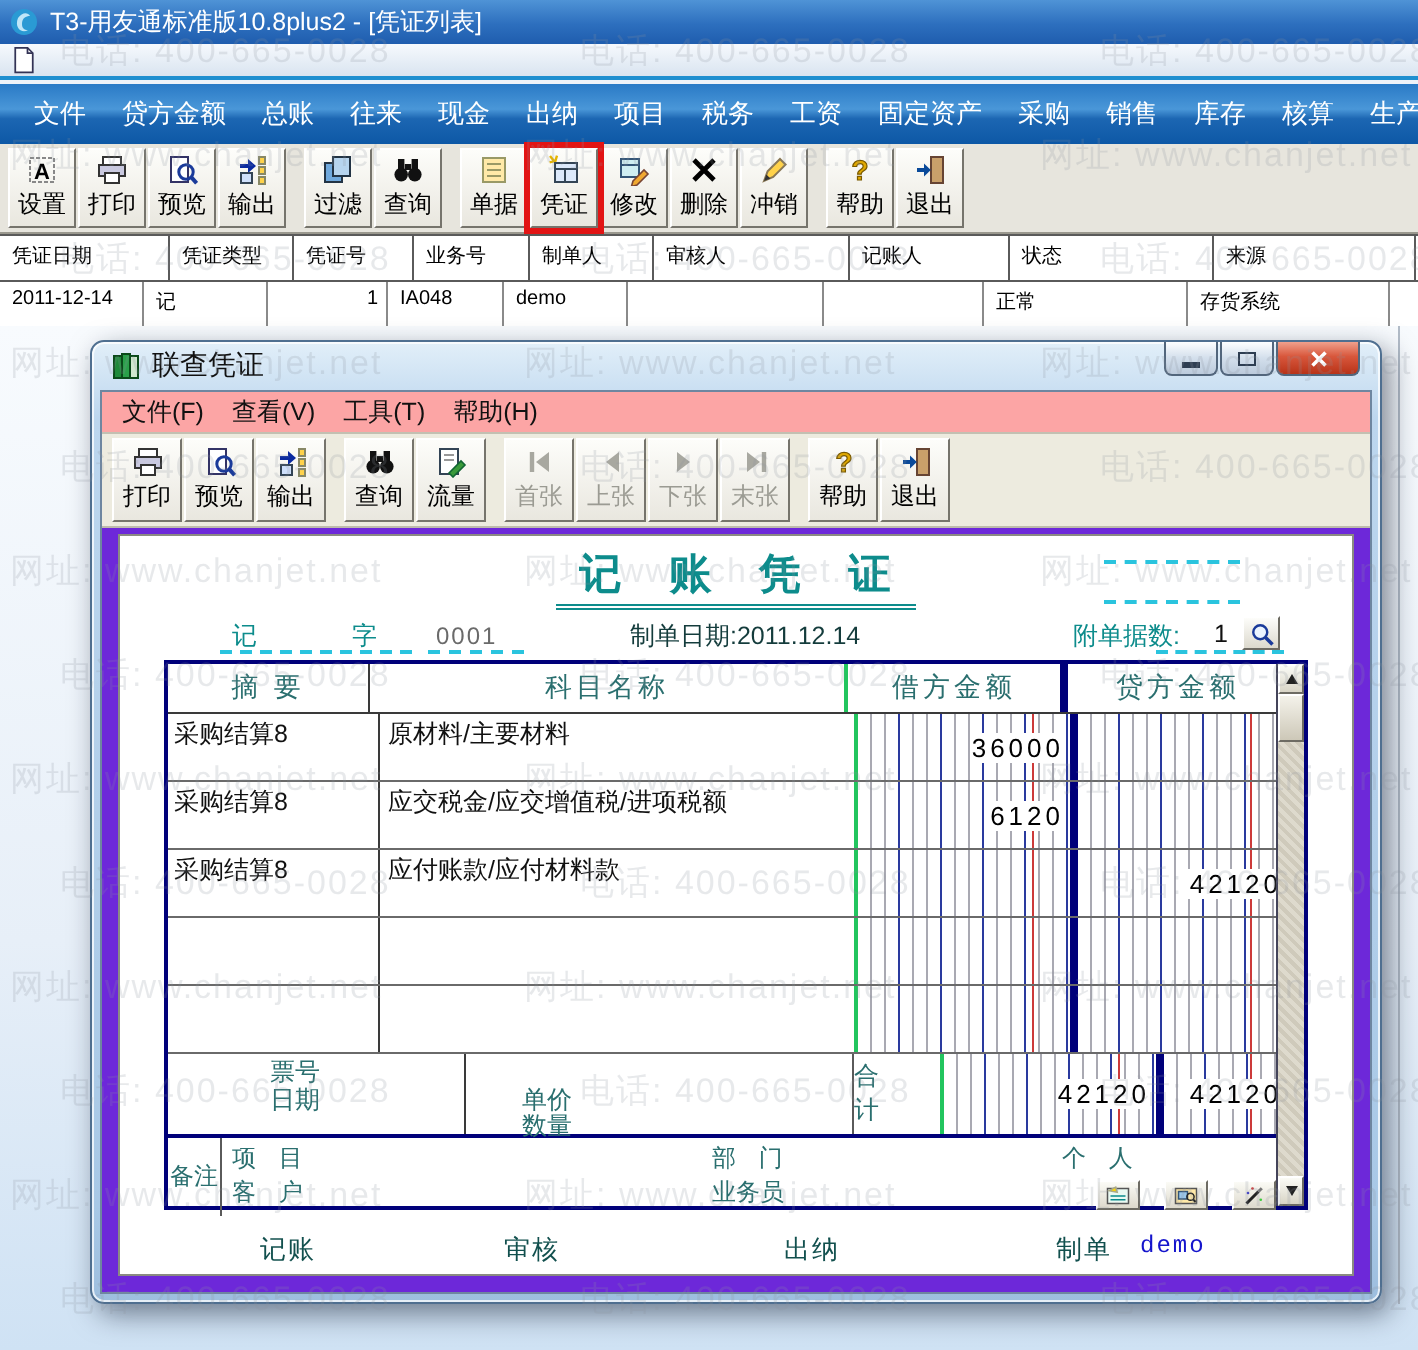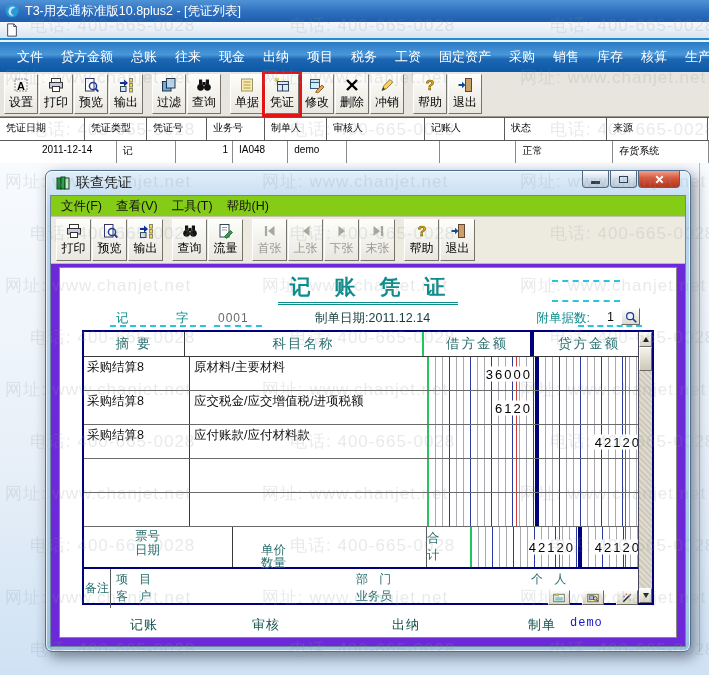--- a/index.html
+++ b/index.html
@@ -55,21 +55,21 @@
   .wbtn{height:17px;border:1px solid #52667c;border-top:none;border-radius:0 0 4px 4px;box-sizing:border-box;
     display:flex;align-items:center;justify-content:center;margin-left:1px;
     background:linear-gradient(#fdfeff,#d3dfec 50%,#bccbdc);}
   .wbtn.min,.wbtn.max{width:27px;}
   .wbtn.close{width:42px;background:linear-gradient(#f0a08c,#d8573c 45%,#b83318);}
   .wbtn .minglyph{width:9px;height:3px;background:#2e3e52;margin-top:6px;}
   .wbtn .maxglyph{width:9px;height:7px;border:1.5px solid #2e3e52;box-sizing:border-box;background:transparent;}
 
   .dlg-client{position:absolute;left:4px;right:4px;top:24px;bottom:4px;background:#edebdf;
     border:1px solid #6e86a0;box-sizing:border-box;overflow:hidden;}
-  .dlg-menubar{position:absolute;left:0;right:0;top:0;height:21px;background:#84cc16;
+  .dlg-menubar{position:absolute;left:0;right:0;top:0;height:21px;background:#fca5a5;
     border-bottom:1px solid #c3c0b2;display:flex;align-items:center;font-size:12.5px;color:#111;
     padding-left:6px;box-sizing:border-box;}
   .dlg-menubar .mitem{padding:2px 10px 2px 4px;}
   .dlg-toolbar{position:absolute;left:0;right:0;top:21px;height:47px;background:#edebdf;
     border-bottom:1px solid #bdbaac;display:flex;align-items:center;padding-left:5px;box-sizing:border-box;}
   .dlg-toolbar .tbtn{width:35px;height:42px;}
 
   
   .paperwrap{position:absolute;left:0;right:0;top:68px;bottom:0;background:#6d28d9;padding:3px 8px 8px 8px;
     box-sizing:border-box;}
@@ -340,21 +340,21 @@
         <div class="lcell" style="width: 62px;">凭证类型</div>
         <div class="lcell" style="width: 60px;">凭证号</div>
         <div class="lcell" style="width: 58px;">业务号</div>
         <div class="lcell" style="width: 62px;">制单人</div>
         <div class="lcell" style="width: 98px;">审核人</div>
         <div class="lcell" style="width: 80px;">记账人</div>
         <div class="lcell" style="width: 102px;">状态</div>
         <div class="lcell" style="width: 101px;">来源</div>
       </div>
       <div class="lrow data">
-        <div class="lcell" style="width: 85px; margin-left: 36px;">2011-12-14</div>
+        <div class="lcell" style="width: 72px;">2011-12-14</div>
         <div class="lcell" style="width: 62px;">记</div>
         <div class="lcell" style="width: 60px; text-align: right;">1</div>
         <div class="lcell" style="width: 58px;">IA048</div>
         <div class="lcell" style="width: 62px;">demo</div>
         <div class="lcell" style="width: 98px;"></div>
         <div class="lcell" style="width: 80px;"></div>
         <div class="lcell" style="width: 102px;">正常</div>
         <div class="lcell" style="width: 101px;">存货系统</div>
       </div>
     </div>

